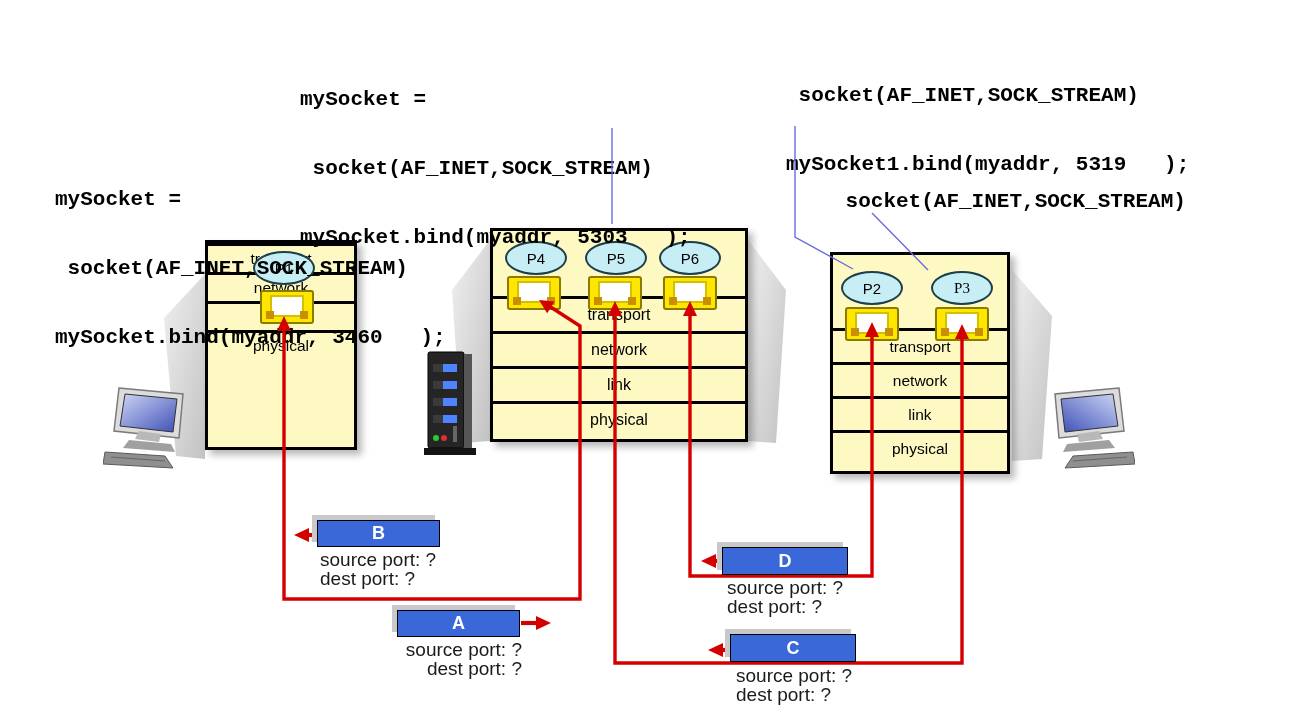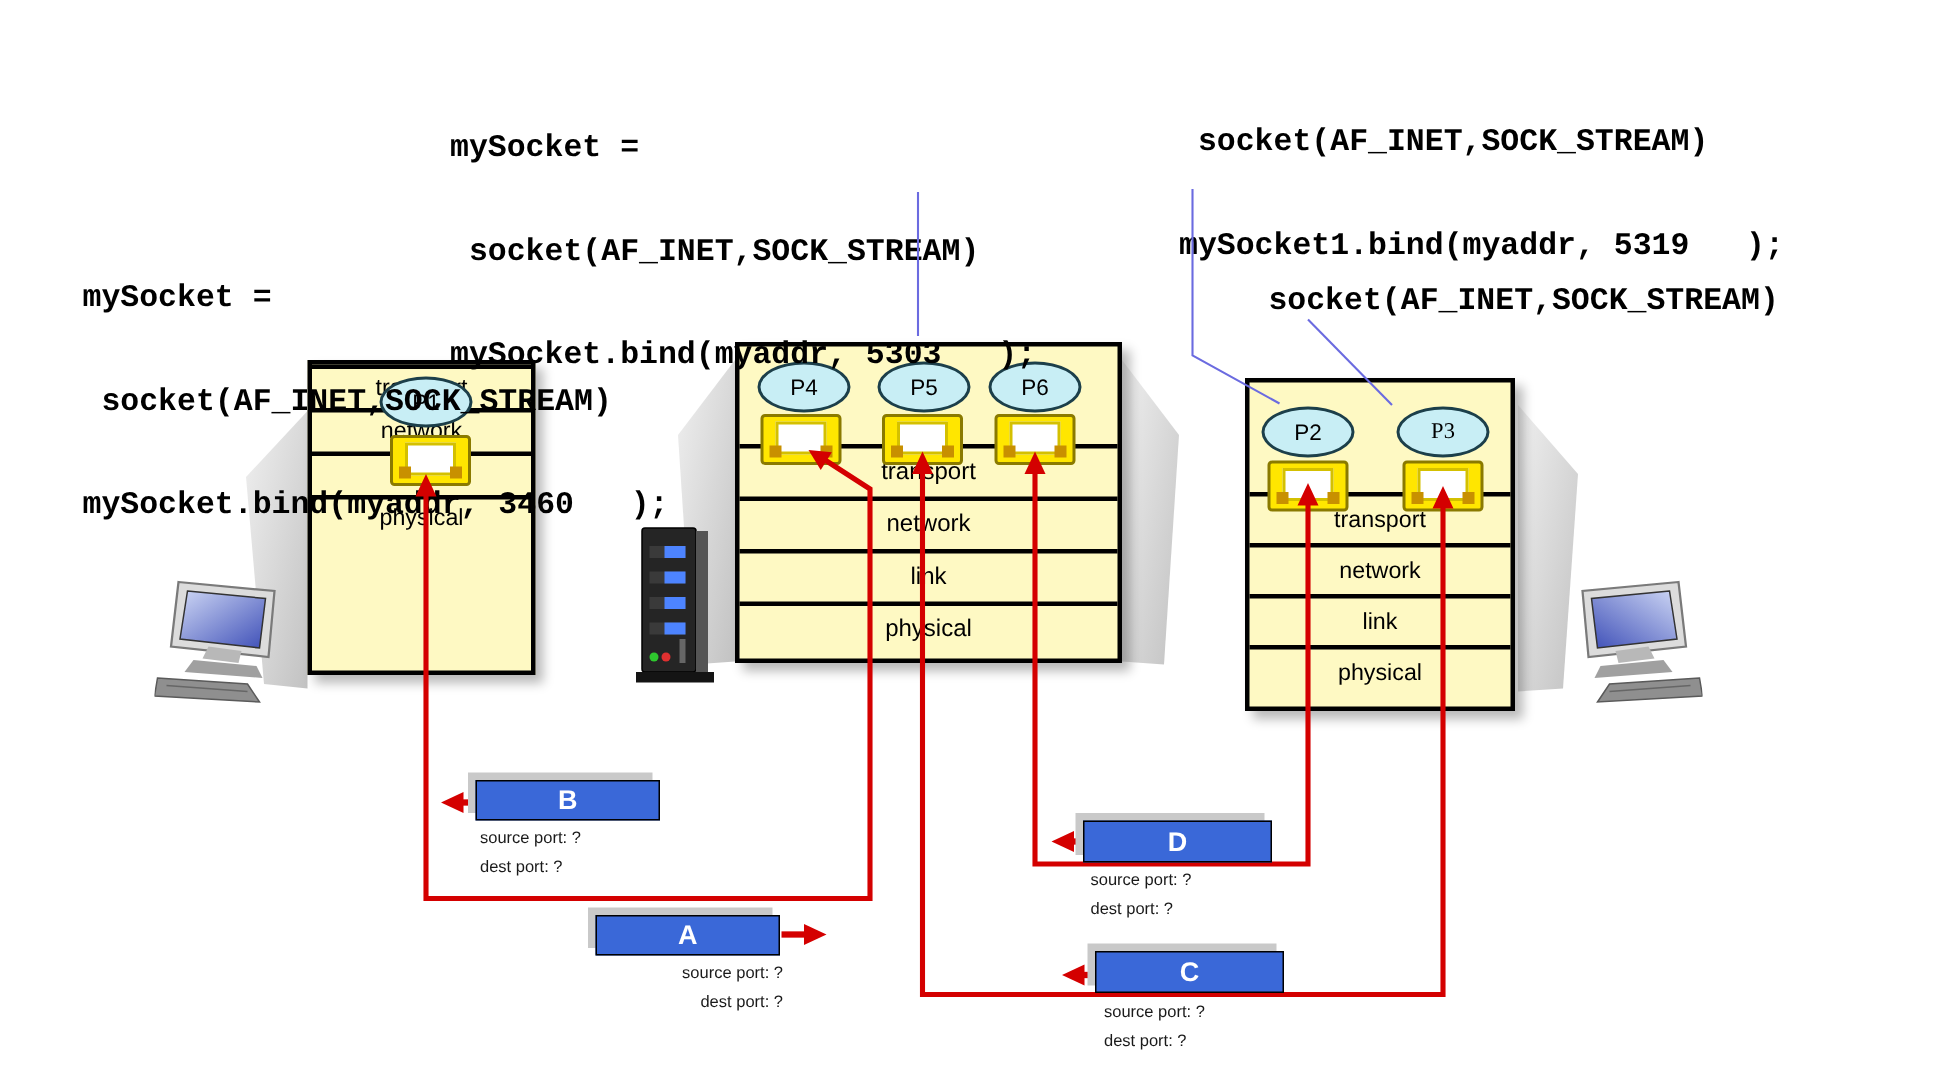--- a/index.html
+++ b/index.html
@@ -20,21 +20,21 @@
   .socket{position:absolute;width:54px;height:34px;background:var(--socket-yellow,#ffe600);
           border:2px solid #8a7a00;border-radius:3px;z-index:4;box-sizing:border-box;}
   .socket-inner{position:absolute;left:8px;right:8px;top:3px;height:18px;background:#fff;
           border:2px solid #d4c000;}
   .pin{position:absolute;bottom:3px;width:8px;height:8px;background:#c89000;}
   .pin-l{left:4px}.pin-r{right:4px}
   
   .seg-box{position:absolute;background:var(--segment-blue,#3a68d8);border:1.5px solid #000;
            box-shadow:-5px -5px 0 #c9c9c9;color:#fff;font-weight:bold;font-size:18px;
            display:flex;align-items:center;justify-content:center;z-index:5;box-sizing:border-box;}
-  .seg-text{position:absolute;font-size:11px;line-height:19px;color:#1a1a1a;z-index:5;}
+  .seg-text{position:absolute;font-size:19px;line-height:19px;color:#1a1a1a;z-index:5;}
   .seg-text.right{text-align:right;}
   
   #overlay{position:absolute;left:0;top:0;z-index:4;pointer-events:none;}
   #bg-layer{position:absolute;left:0;top:0;z-index:0;pointer-events:none;}
   .icon-wrap{position:absolute;z-index:1;}
   .red-line{fill:none;stroke:var(--connection-red,#d40000);stroke-width:3.4px;}
   .red-thick{fill:none;stroke:var(--connection-red,#d40000);stroke-width:4.2px;}
   .red-head{fill:var(--connection-red,#d40000);stroke:none;}
   .blue-line{fill:none;stroke:var(--callout-blue,#6b6be0);stroke-width:1.4px;}
 </style>

